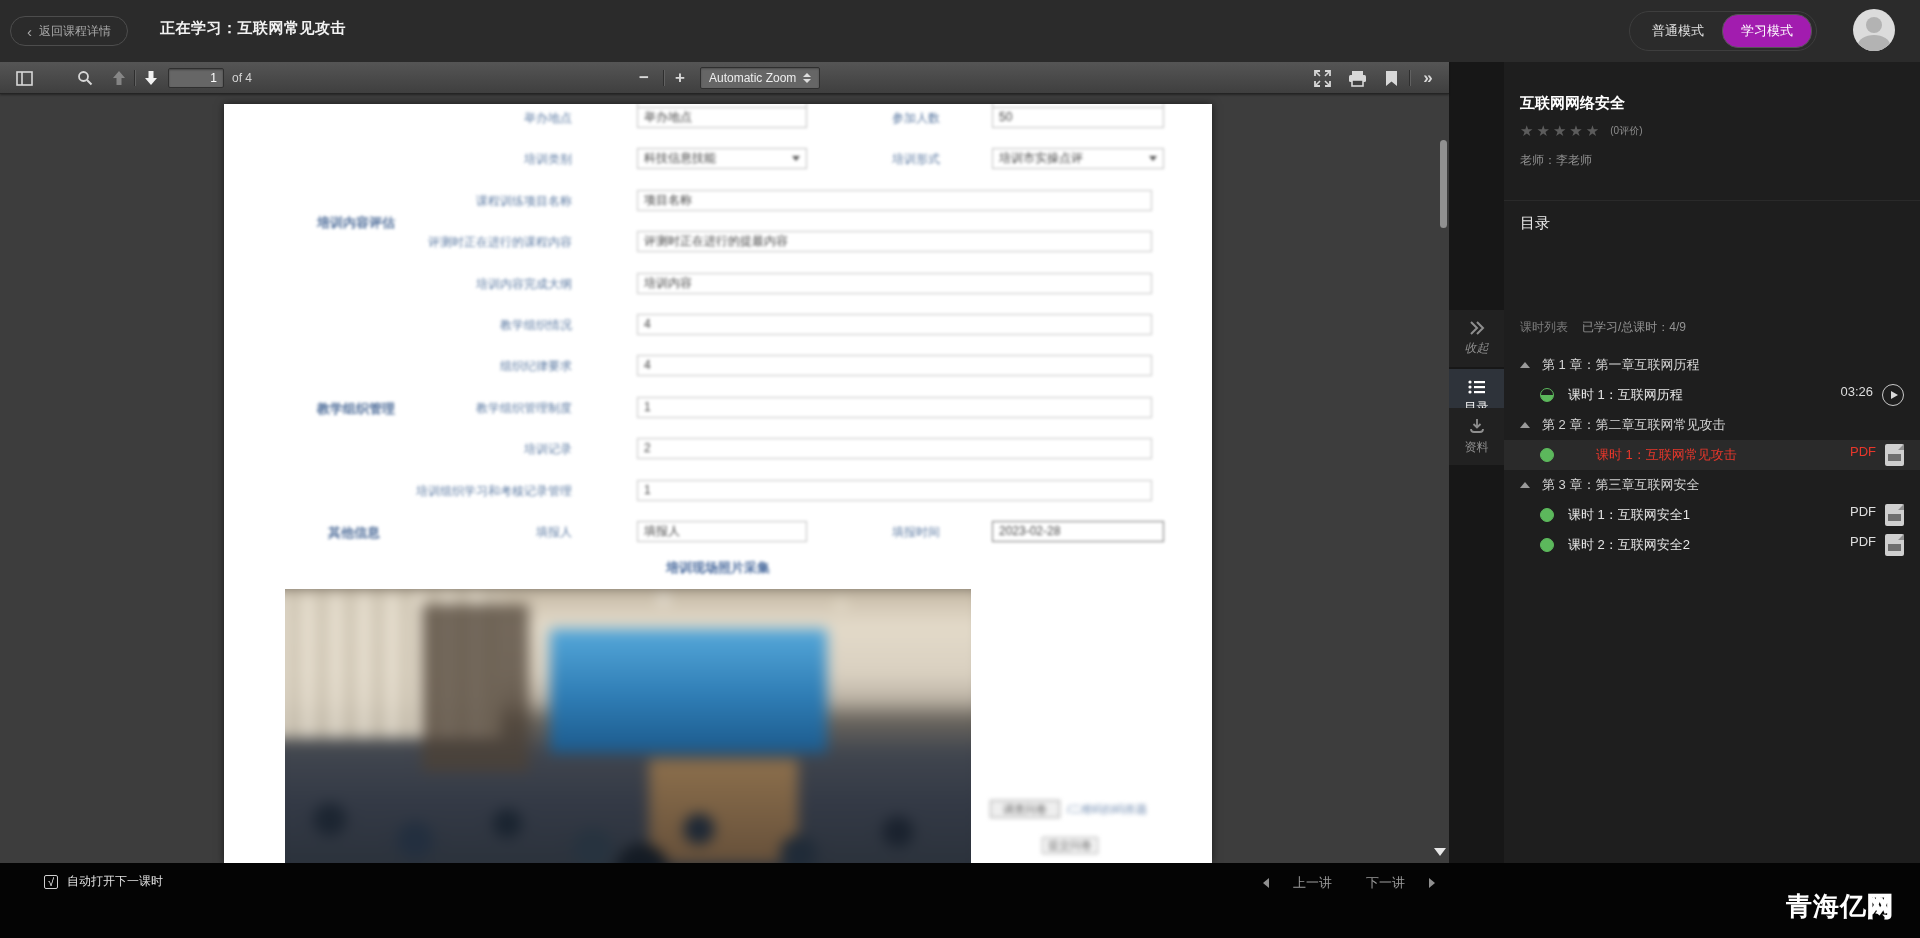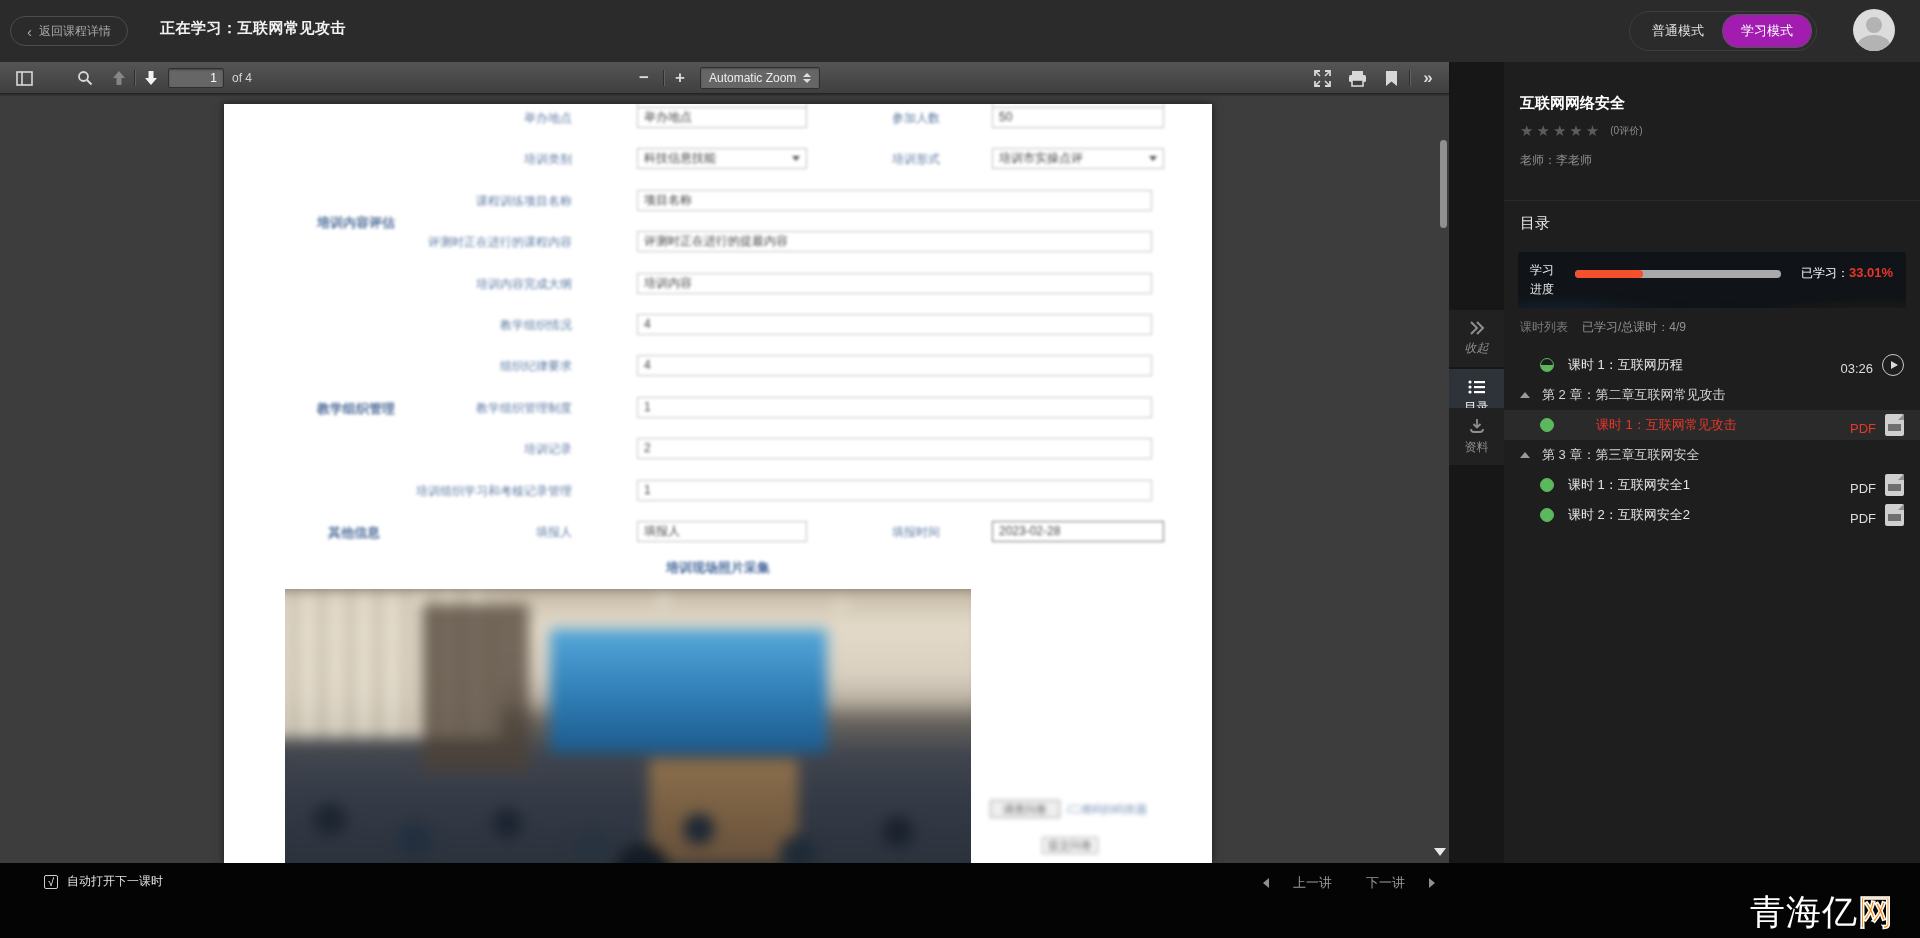--- a/index.html
+++ b/index.html
@@ -167,21 +167,21 @@
     border-bottom:6px solid #9a9a9a; margin-right:12px; }
   .ch-title { font-size:13px; color:#d6d6d6; }
   .ls-row { position:relative; height:30px; display:flex; align-items:center; padding-left:36px;
     padding-right:16px; cursor:pointer; }
   .ls-row.active { background:#2a2a2a; }
   .ls-circle { width:14px; height:14px; border-radius:50%; margin-right:14px; flex:none;
     background:#5cb85c; border:1px solid #5cb85c; }
   .ls-circle.partial { background:linear-gradient(to bottom,#1e1e1e 46%,#5cb85c 46%); }
   .ls-title { font-size:13px; color:#e6e6e6; }
   .ls-row.active .ls-title { color:#e8372b;margin-left:28px; }
-  .ls-right { margin-left:auto; display:flex; align-items:flex-end; gap:9px; }
+  .ls-right { margin-left:auto; display:flex; align-items:flex-start; gap:9px; }
   .ls-badge { font-size:13px; color:#dedede; }
   .ls-row.active .ls-badge { color:#e8372b; }
   .play-icon { width:22px; height:22px; border:1px solid #c9c9c9; border-radius:50%; position:relative; }
   .play-icon::before { content:""; position:absolute; left:8px; top:6px; width:0; height:0;
     border-top:4px solid transparent; border-bottom:4px solid transparent; border-left:7px solid #d9d9d9; }
   .pdf-icon { width:19px; height:22px; background:#cfcfcf; border-radius:2px; position:relative; }
   .pdf-icon::before { content:""; position:absolute; right:0; top:0; width:0; height:0;
     border-left:6px solid transparent; border-bottom:6px solid #8f8f8f; }
   .pdf-icon::after { content:""; position:absolute; left:3px; top:10px; width:13px; height:7px;
     background:#6f6f6f; }
@@ -193,21 +193,21 @@
   .checkbox { width:14px; height:14px; border:1px solid #cfcfcf; border-radius:2px; color:#fff;
     font-size:11px; line-height:12px; text-align:center; background:transparent; }
   .auto-label { font-size:12px; color:#e2e2e2; }
   .lec-btn { position:absolute; top:11px; display:flex; align-items:center; gap:24px; color:#9a9a9a;
     font-size:13px; cursor:pointer; }
   .lec-prev { left:1263px; } .lec-next { left:1366px; }
   .tri-left { width:0; height:0; border-top:5px solid transparent; border-bottom:5px solid transparent;
     border-right:6px solid #8f8f8f; }
   .tri-right { width:0; height:0; border-top:5px solid transparent; border-bottom:5px solid transparent;
     border-left:6px solid #8f8f8f; }
-  .watermark { position:absolute; right:26px; top:26px; font-size:35px; font-weight:normal;
+  .watermark { position:absolute; right:26px; top:26px; font-size:26px; font-weight:bold;
     letter-spacing:1px; }
   .wm-white { color:#fff; }
   .wm-net { color:#f08300; -webkit-text-stroke:1.5px #fff; }
 </style>
 </head>
 <body>
 
 <div class="app">
 
   <header class="topbar">
@@ -400,39 +400,30 @@
     <aside class="panel">
       <div class="course-title">互联网网络安全</div>
       <div class="stars-row">
         <span class="stars">★★★★★</span>
         <span class="rating-text">(0评价)</span>
       </div>
       <div class="teacher">老师：李老师</div>
       <div class="panel-divider"></div>
       <div class="toc-heading">目录</div>
 
-      <div class="progress-card">
-        <div class="progress-bg"></div>
-        <div class="progress-label">
-          <div>学习</div>
-          <div>进度</div>
-        </div>
-        <div class="progress-track">
-          <div class="progress-fill" style="width: 33.01%;"></div>
-        </div>
-        <div class="progress-right">
-          <span>已学习：</span><span class="progress-value">33.01%</span>
-        </div>
-      </div>
 
       <div class="list-meta">
         <span>课时列表</span><span class="meta2">已学习/总课时：4/9</span>
       </div>
 
       <div class="chapter-list">
+          <div class="ch-row">
+            <span class="ch-tri"></span>
+            <span class="ch-title">第 1 章：第一章互联网历程</span>
+          </div>
           <div class="ls-row">
             <span class="ls-circle partial"></span>
             <span class="ls-title">课时 1：互联网历程</span>
             <span class="ls-right">
               <span class="ls-badge">03:26</span>
               <span class="play-icon"></span>
             </span>
           </div>
           <div class="ch-row">
             <span class="ch-tri"></span>

